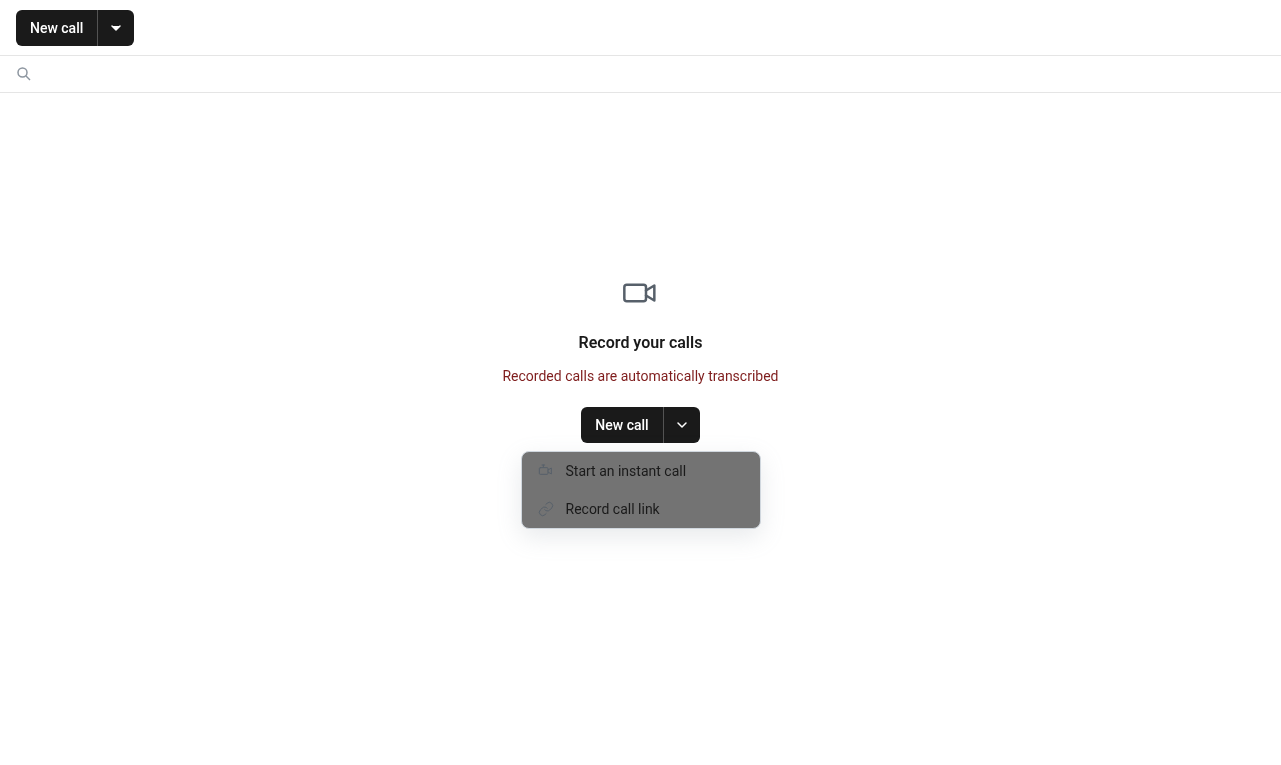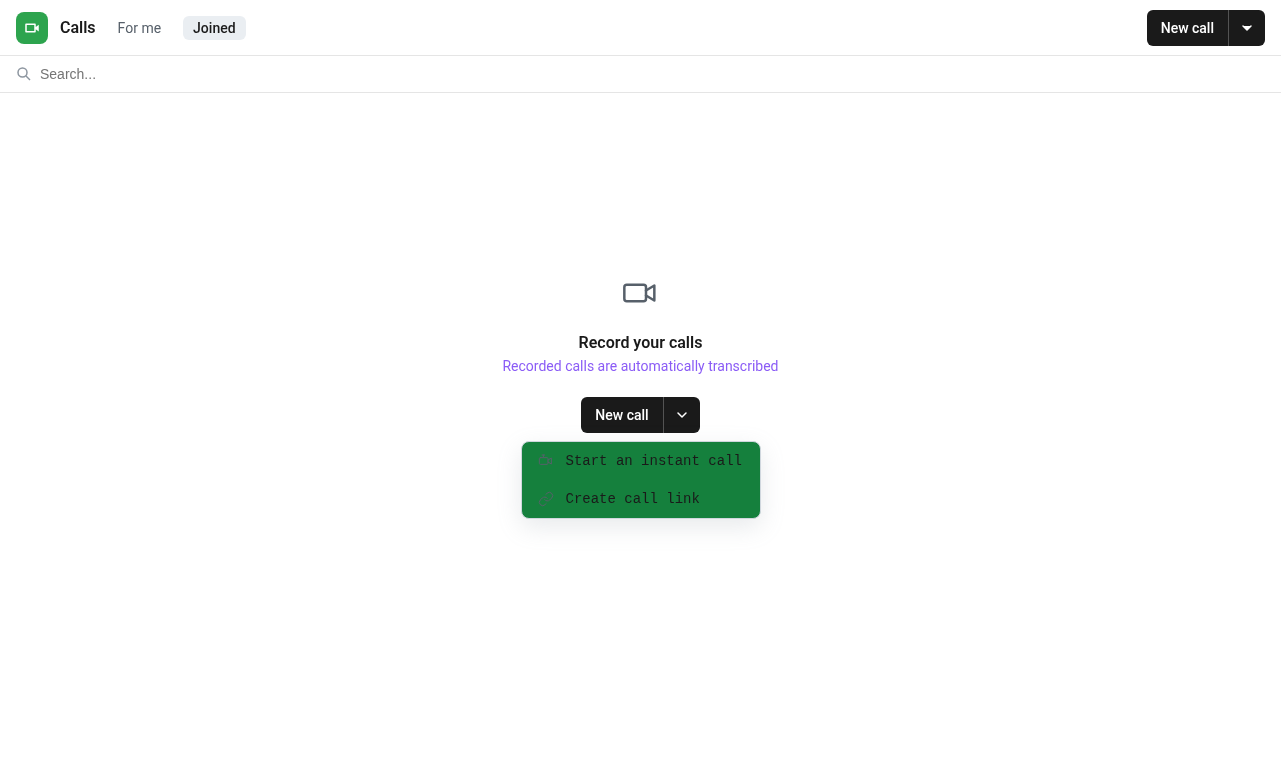--- a/index.html
+++ b/index.html
@@ -117,25 +117,25 @@
       padding-bottom: 200px;
     }
     .video-icon {
       margin-bottom: 16px;
       color: #57606a;
     }
     .empty-title {
       font-size: 16px;
       font-weight: 600;
       color: #1a1a1a;
-      margin-bottom: 4px;
+      margin-bottom: 14px;
     }
     .empty-desc {
       font-size: 14px;
-      color: #8b5cf6;
+      color: #7f1d1d;
       text-align: center;
       line-height: 1.5;
       margin-bottom: 20px;
     }
 
     
     .center-new-call-btn {
       display: flex;
       align-items: center;
       background: #1a1a1a;
@@ -164,28 +164,27 @@
     }
 
     
     .dropdown-container {
       position: relative;
       display: flex;
       flex-direction: column;
       align-items: center;
     }
     .dropdown-menu {
-      background: #15803d;
+      background: #737373;
       border: 1px solid #d0d7de;
       border-radius: 8px;
       box-shadow: 0 8px 24px rgba(140,149,159,0.2);
       min-width: 240px;
       overflow: hidden;
       margin-top: 4px;
-      font-family: Liberation Mono, monospace;
     }
     .dropdown-item {
       display: flex;
       align-items: center;
       gap: 10px;
       padding: 10px 16px;
       font-size: 14px;
       color: #1a1a1a;
       cursor: pointer;
     }
@@ -194,30 +193,20 @@
       display: flex;
       align-items: center;
       width: 18px;
       height: 18px;
     }
   </style>
 </head>
 <body>
 
 <nav class="navbar">
-  <div class="navbar-left">
-    <div class="app-icon">
-      <svg viewBox="0 0 24 24">
-        <path d="M15 8v8H5V8h10zm1-2H4a1 1 0 00-1 1v10a1 1 0 001 1h12a1 1 0 001-1v-3.5l4 3v-9l-4 3V7a1 1 0 00-1-1z"></path>
-      </svg>
-    </div>
-    <span class="nav-title">Calls</span>
-    <button class="nav-tab">For me</button>
-    <button class="nav-tab active">Joined</button>
-  </div>
   <div class="navbar-right">
     <div class="new-call-btn">
       <span class="new-call-btn-label">New call</span>
       <div class="new-call-btn-divider"></div>
       <span class="new-call-btn-caret">
         <svg width="16" height="16" viewBox="0 0 16 16" fill="white">
           <path d="M4 6l4 4 4-4"></path>
           <path d="M4 6l4 4 4-4" fill="none" stroke="white" stroke-width="1.5" stroke-linecap="round" stroke-linejoin="round"></path>
         </svg>
       </span>
@@ -225,21 +214,20 @@
   </div>
 </nav>
 
 <div class="search-bar">
   <div class="search-icon-wrap">
     <svg width="16" height="16" viewBox="0 0 16 16" fill="none" stroke="#8c959f" stroke-width="1.5">
       <circle cx="6.5" cy="6.5" r="4.5"></circle>
       <line x1="10" y1="10" x2="14" y2="14"></line>
     </svg>
   </div>
-  <input type="text" placeholder="Search..." style="">
 </div>
 
 <div class="main-content">
   <div class="video-icon">
     <svg width="40" height="40" viewBox="0 0 24 24" fill="none" stroke="#57606a" stroke-width="1.5" stroke-linecap="round" stroke-linejoin="round">
       <rect x="2" y="7" width="13" height="10" rx="1.5"></rect>
       <path d="M15 10.5l5-3v9l-5-3"></path>
     </svg>
   </div>
 
@@ -273,19 +261,19 @@
         <span>Start an instant call</span>
       </div>
 
       <div class="dropdown-item">
         <span class="dropdown-item-icon">
           <svg width="16" height="16" viewBox="0 0 24 24" fill="none" stroke="#57606a" stroke-width="1.5" stroke-linecap="round" stroke-linejoin="round">
             <path d="M10 13a5 5 0 007.54.54l3-3a5 5 0 00-7.07-7.07l-1.72 1.71"></path>
             <path d="M14 11a5 5 0 00-7.54-.54l-3 3a5 5 0 007.07 7.07l1.71-1.71"></path>
           </svg>
         </span>
-        <span>Create call link</span>
+        <span>Record call link</span>
       </div>
 
 
     </div>
   </div>
 </div>
 
 </body></html>

